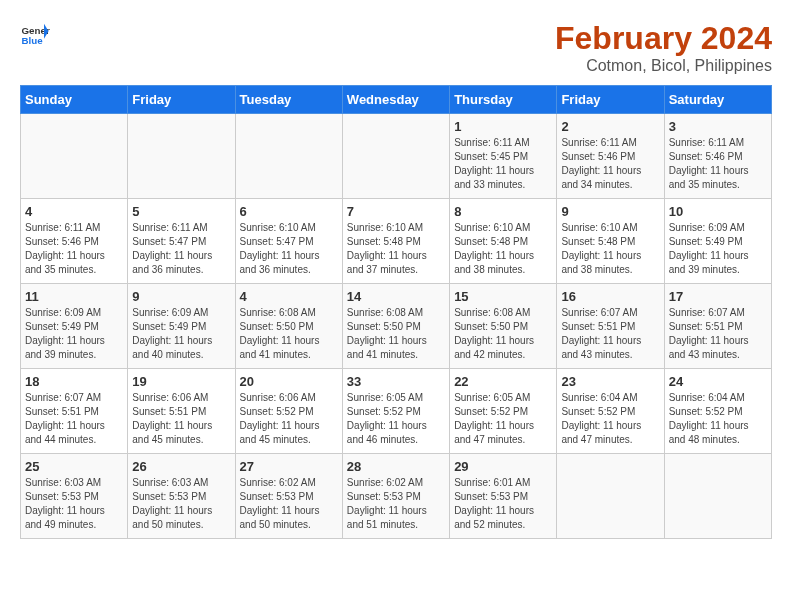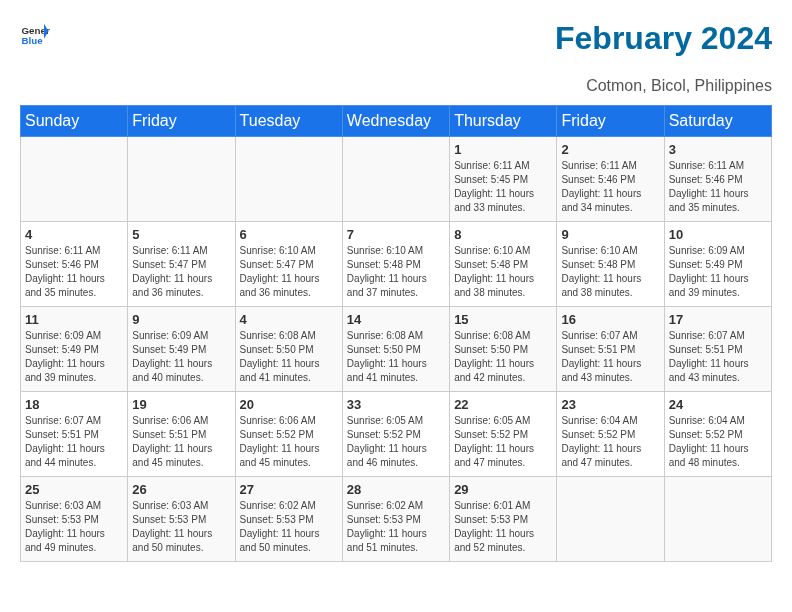--- a/index.html
+++ b/index.html
@@ -24,39 +24,38 @@
     .logo-icon {
       width: 30px;
       height: 30px;
     }
     .title-section {
       text-align: right;
     }
     .main-title {
       font-size: 32px;
       font-weight: bold;
-      color: #0369a1;
+      color: #c2410c;
     }
     .subtitle {
       font-size: 16px;
       color: #555;
-      margin-top: 20px;
     }
     table {
       width: 100%;
       border-collapse: collapse;
       table-layout: fixed;
     }
     thead tr {
       background-color: #1a73e8;
     }
     thead th {
       color: #fff;
-      font-size: 16px;
-      font-weight: normal;
+      font-size: 13px;
+      font-weight: bold;
       padding: 6px 4px;
       text-align: left;
       border: 1px solid #4a90e2;
     }
     tbody tr {
       border-bottom: 1px solid #ccc;
     }
     tbody td {
       vertical-align: top;
       padding: 5px 4px;

